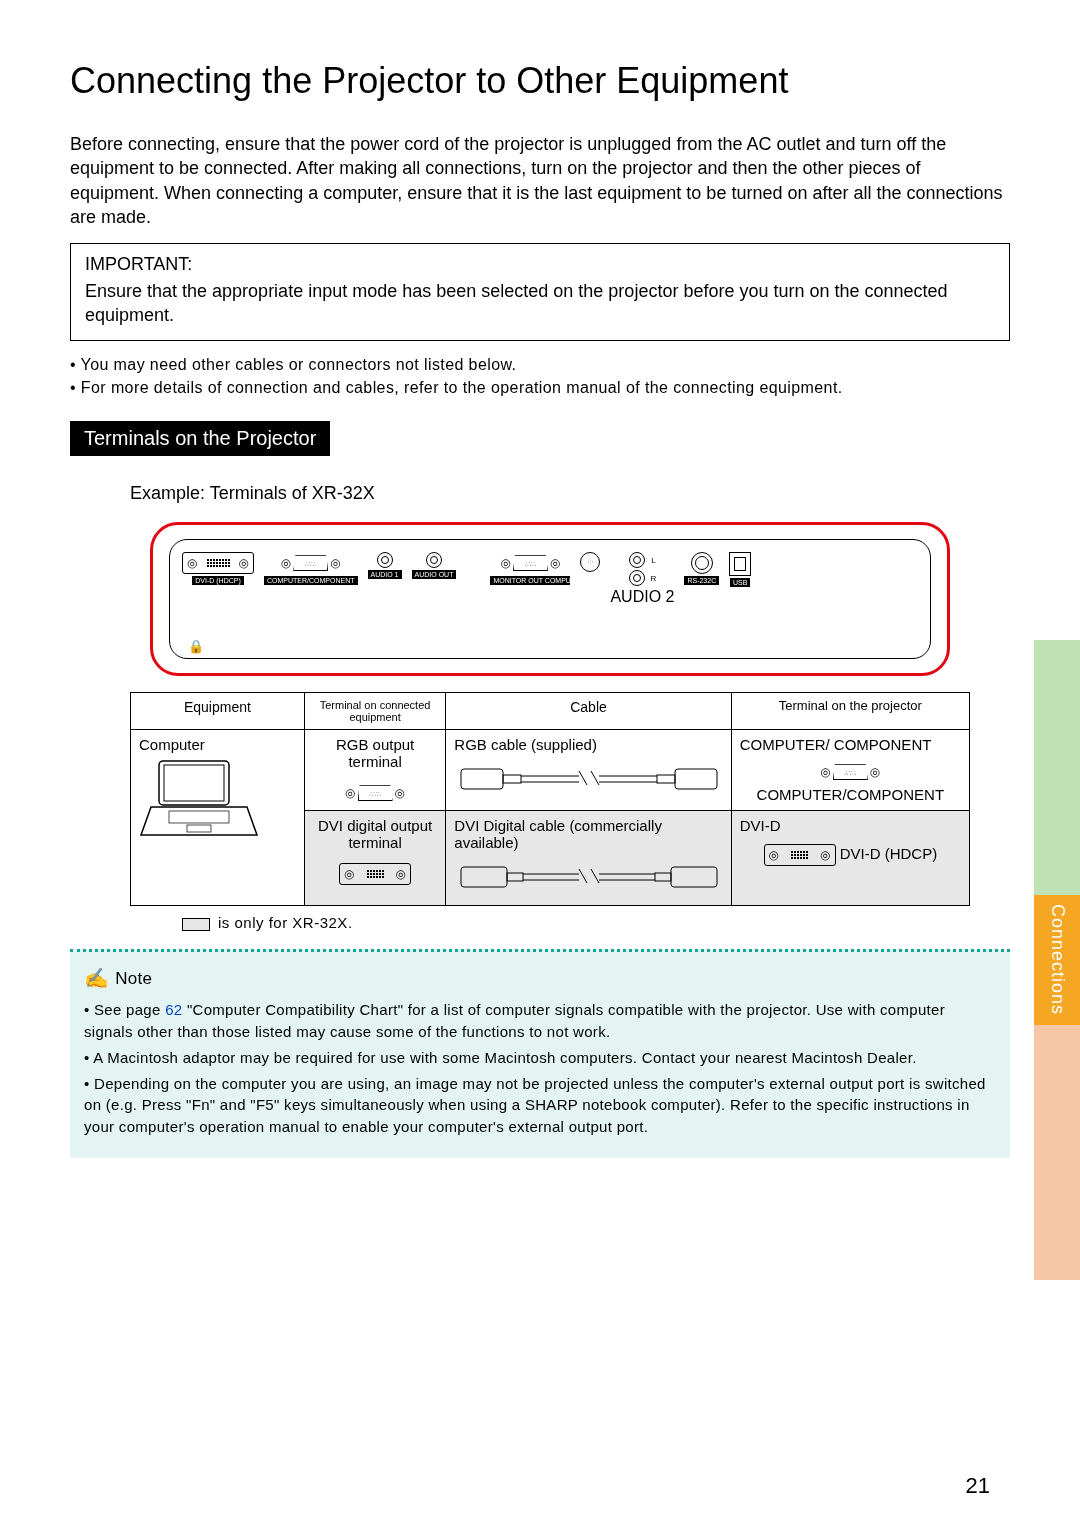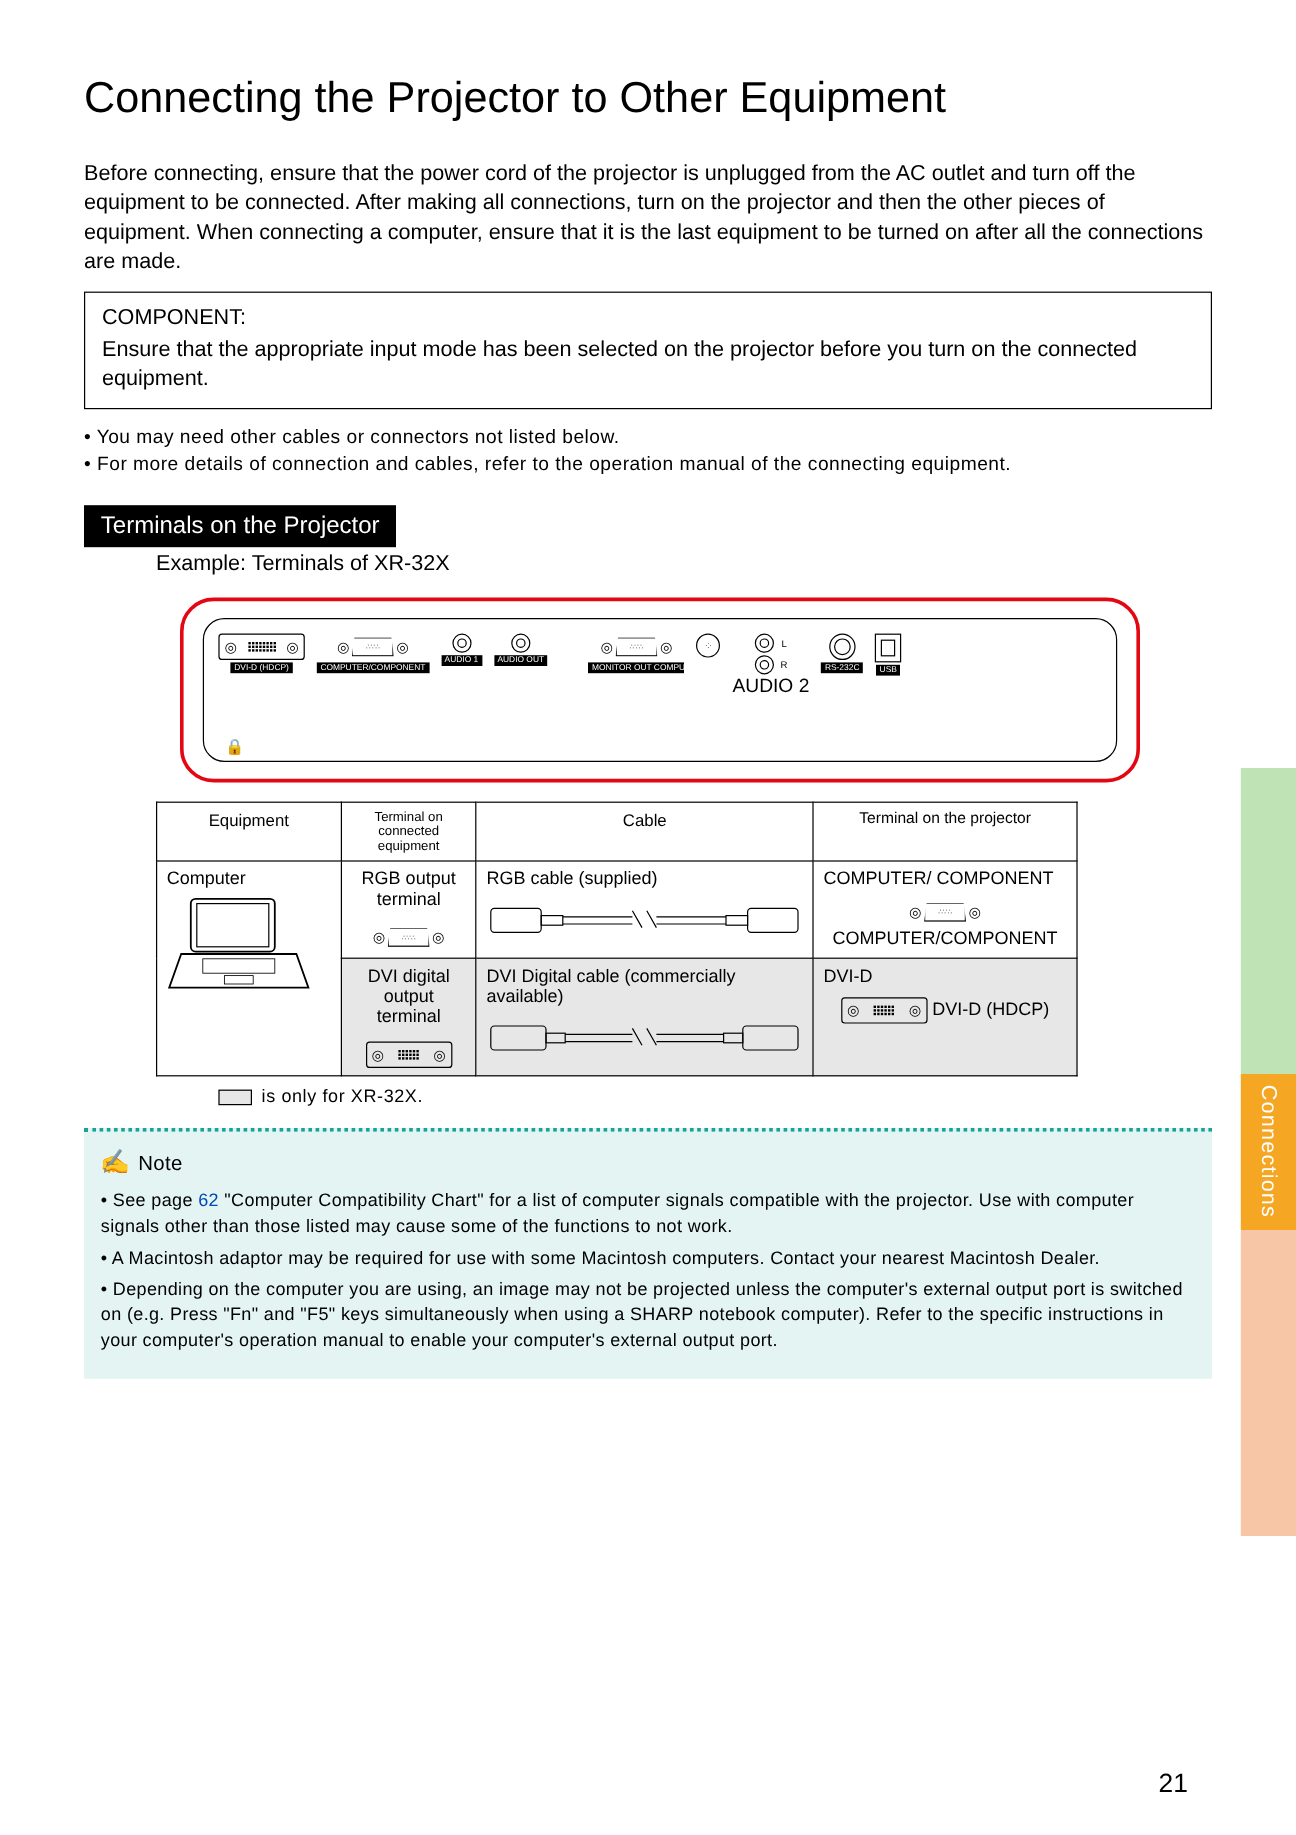--- a/index.html
+++ b/index.html
@@ -43,21 +43,21 @@
     line-height: 1.45;
     letter-spacing: 0.4px;
     margin-bottom: 22px;
   }
   .section-bar {
     background: #000;
     color: #fff;
     display: inline-block;
     padding: 6px 14px;
     font-size: 20px;
-    margin-bottom: 3px;
+    margin-bottom: 27px;
   }
   .example-label {
     font-size: 18px;
     margin-left: 60px;
     margin-bottom: 18px;
   }
   
   .panel-wrap {
     margin: 0 60px 16px 80px;
   }
@@ -117,21 +117,21 @@
   .din { width:22px;height:22px;border:1.5px solid #000;border-radius:50%;position:relative;}
   .din::after{content:"";position:absolute;top:3px;left:3px;right:3px;bottom:3px;border:1px solid #000;border-radius:50%;}
   .usb-shape { width:22px;height:24px;border:1.5px solid #000;display:flex;align-items:center;justify-content:center;}
   .usb-shape::after{content:"";width:10px;height:12px;border:1px solid #000;}
   .port-group{display:flex;flex-direction:column;align-items:center;gap:2px;}
   .lr-label{font-size:8px;margin-left:4px;}
   .lock-row {position:absolute; bottom:4px; left:18px; font-size:13px;}
   
   .conn-table {
     border-collapse: collapse;
-    width: 768px;
+    width: 840px;
     margin: 0 0 8px 60px;
     font-size: 15px;
   }
   .conn-table th, .conn-table td {
     border: 1px solid #000;
     padding: 6px 8px;
     text-align: left;
     vertical-align: top;
   }
   .conn-table th {
@@ -202,21 +202,21 @@
     </div>
   <div class="clr3"></div>
 </div>
 
 <div class="page">
   <h1 class="page-title">Connecting the Projector to Other Equipment</h1>
 
   <p class="intro-text">Before connecting, ensure that the power cord of the projector is unplugged from the AC outlet and turn off the equipment to be connected. After making all connections, turn on the projector and then the other pieces of equipment. When connecting a computer, ensure that it is the last equipment to be turned on after all the connections are made.</p>
 
   <div class="important-box">
-    <div class="label">COMPONENT:</div>
+    <div class="label">IMPORTANT:</div>
     <div class="text">Ensure that the appropriate input mode has been selected on the projector before you turn on the connected equipment.</div>
   </div>
 
   <div class="bullets">
     <div>• You may need other cables or connectors not listed below.</div>
     <div>• For more details of connection and cables, refer to the operation manual of the connecting equipment.</div>
   </div>
 
   <div class="section-bar">Terminals on the Projector</div>
   <div class="example-label">Example: Terminals of XR-32X</div>

